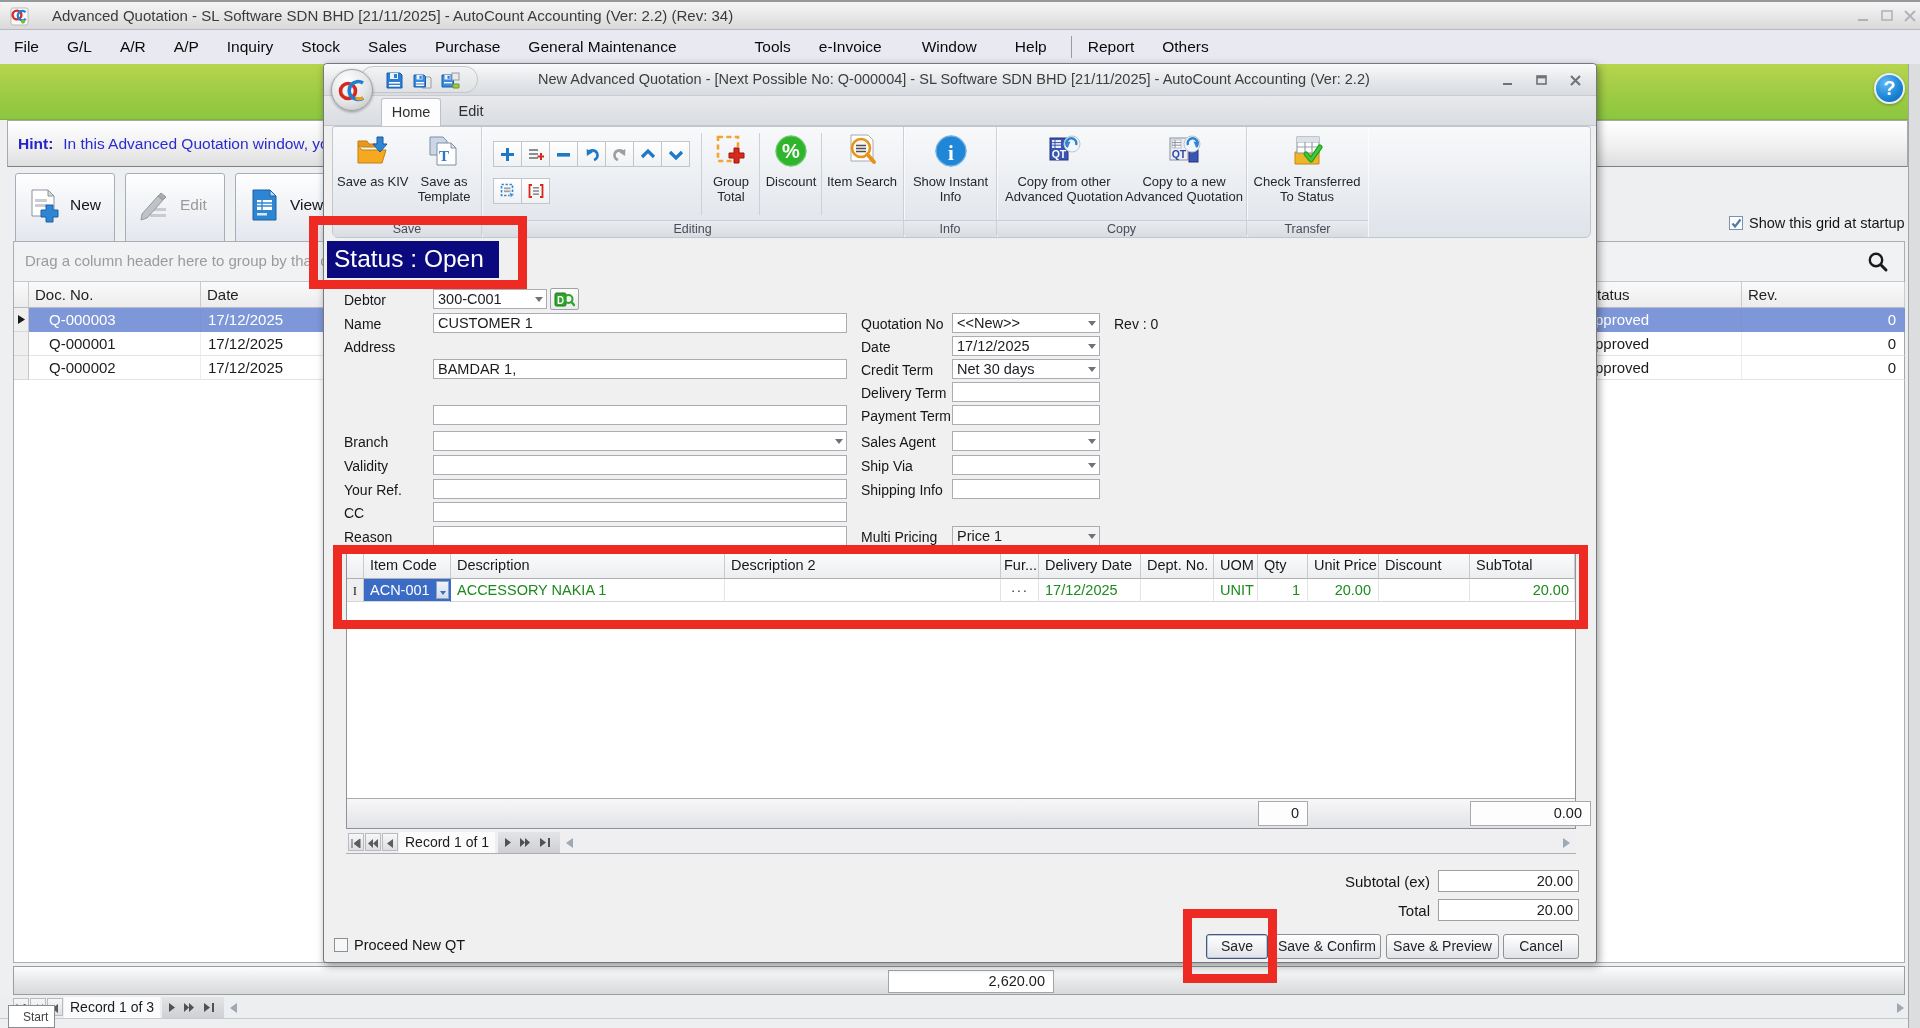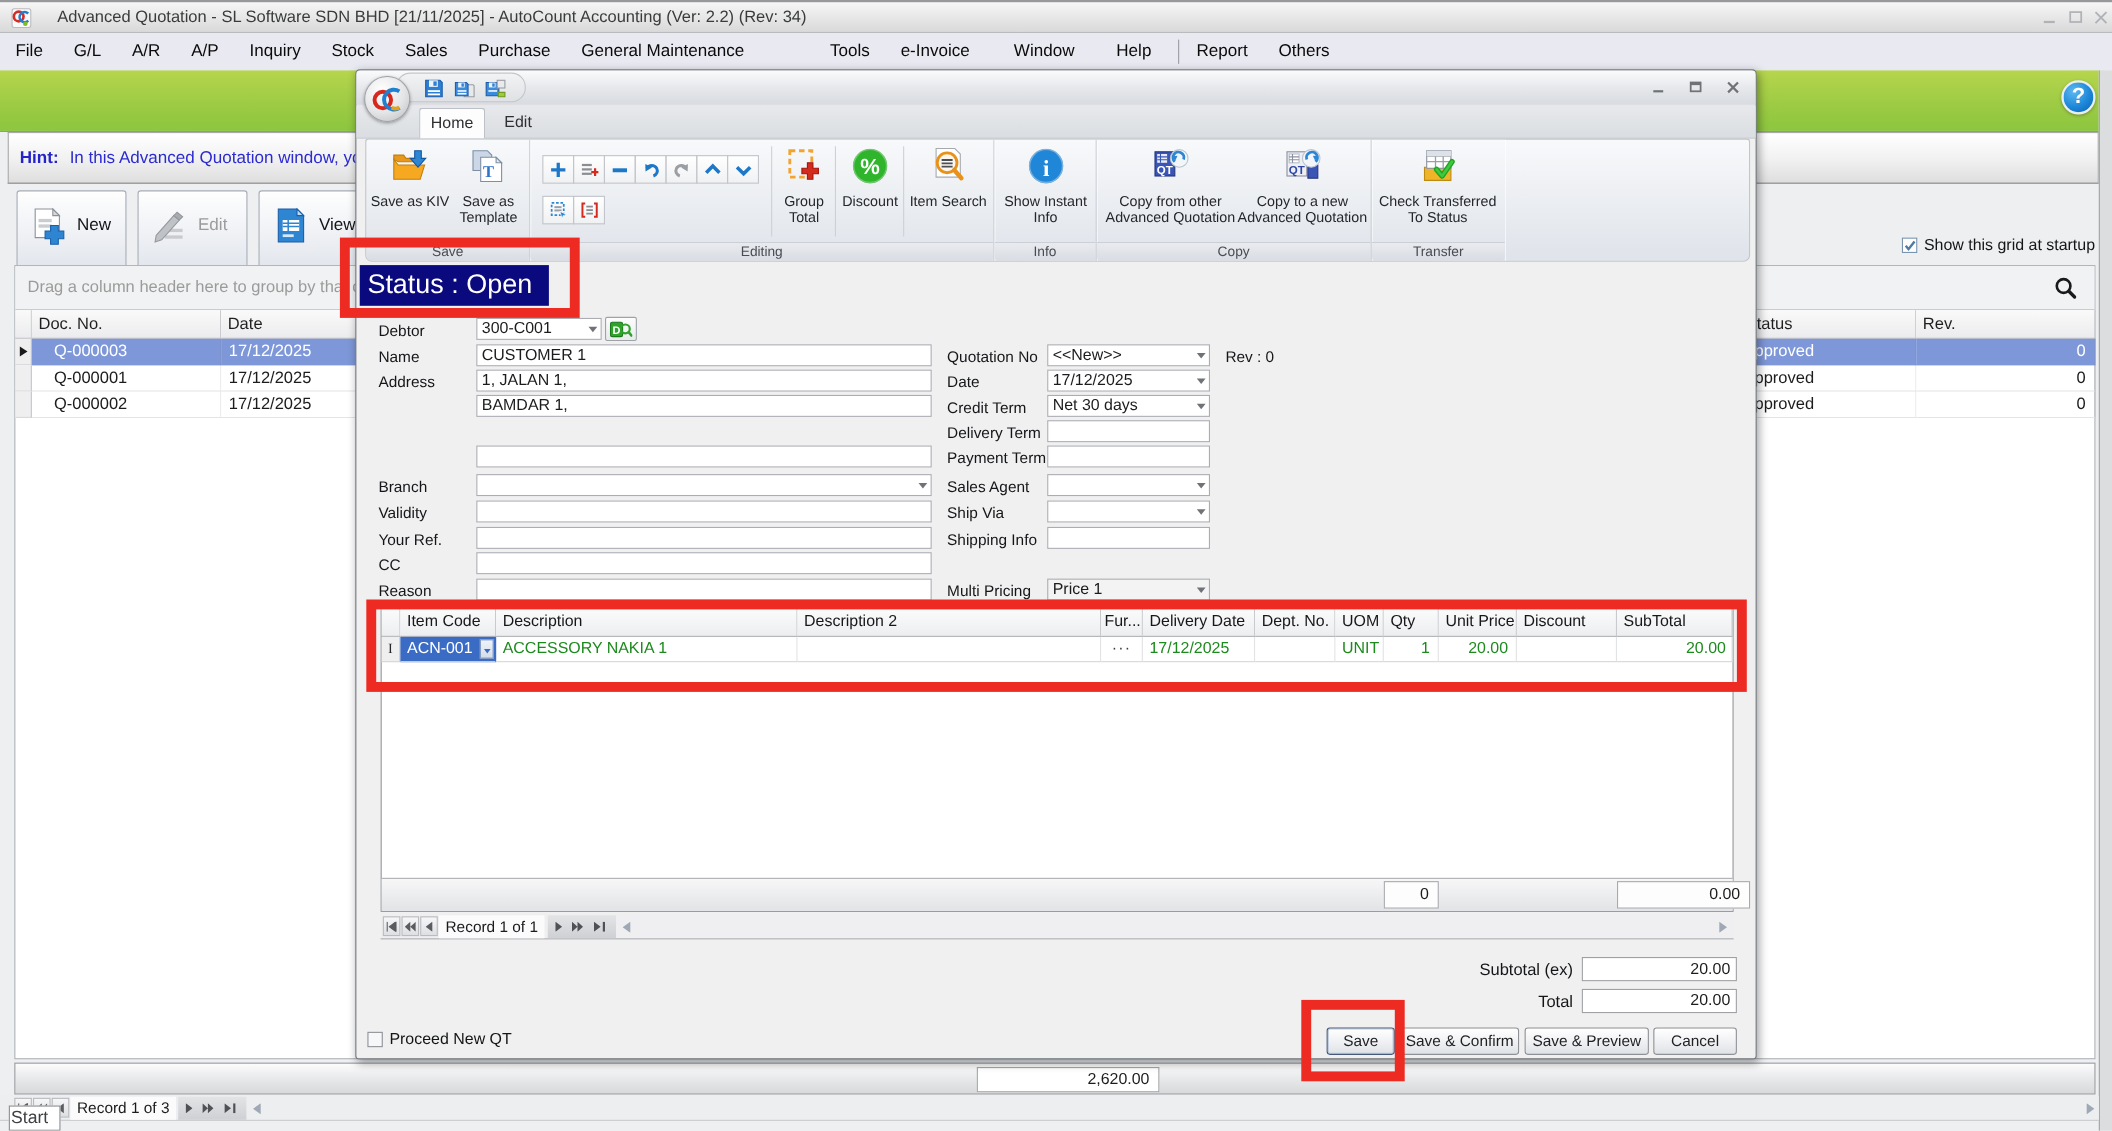--- a/index.html
+++ b/index.html
@@ -55,21 +55,21 @@
   .num { text-align:right; padding-right:8px; padding-left:0; }
 
   
   .mainfooter { left:13px; top:966px; width:1892px; height:29px; background:linear-gradient(#FCFCFC,#E6E7E9 55%,#D8D9DB); border:1px solid #9B9DA1; }
   .mfcell { position:absolute; left:874px; top:3px; width:166px; height:23px; background:#fff; border:1px solid #A3A5A9; font-size:14.5px; line-height:21px; text-align:right; padding-right:8px; }
   .mainnav { left:0px; top:996px; width:1908px; height:23px; background:#EDEEF0; border-bottom:1px solid #C9CACD; }
   .navsq { position:absolute; top:2px; width:16px; height:18px; background:linear-gradient(#F7F7F8,#DEDFE2); border:1px solid #B9BBBE; text-align:center; }
   .navsq svg { margin-top:4px; }
   .navlabel { position:absolute; top:1px; height:21px; background:#FBFBFC; font-size:14px; line-height:20px; padding:0 6px; color:#1A1B1D; }
   .navarrows { position:absolute; top:1px; height:21px; background:linear-gradient(#E3E4E6,#CFD0D3); display:flex; align-items:center; padding:0 6px; gap:9px; }
-  .startbox { left:8px; top:1005px; width:47px; height:23px; background:#FFFFFF; border:1px solid #8A8C90; font-size:16px; color:#3F4043; padding-left:1px; line-height:22px; z-index:6; }
+  .startbox { left:8px; top:1005px; width:47px; height:23px; background:#FFFFFF; border:1px solid #8A8C90; font-size:12px; color:#3F4043; padding-left:14px; line-height:22px; z-index:6; }
 
   
   .dialog { left:323px; top:63px; width:1274px; height:900px; background:#F0F0F0; border:1px solid #73797F;
     border-radius:4px 4px 3px 3px; box-shadow:2px 3px 9px rgba(0,0,0,.38); z-index:10; }
   .dtitle { position:absolute; left:0; top:0; width:100%; height:32px; border-radius:4px 4px 0 0;
     background:linear-gradient(#FAFBFC,#E7E9EC 48%,#D8DBE0); border-bottom:1px solid #C9CCD1; }
   .dtitle .txt { position:absolute; left:214px; top:0; line-height:31px; font-size:14.5px; color:#3D3E40; white-space:nowrap; }
   .dctl { position:absolute; top:9px; width:15px; height:13px; }
   .qat { position:absolute; left:36px; top:2px; width:118px; height:27px; background:linear-gradient(#F2F3F4,#DFE1E4); border:1px solid #C4C6C9; border-radius:13px; }
   .qat .fd { position:absolute; top:4px; width:19px; height:19px; }
@@ -316,20 +316,21 @@
       </svg>
       <svg class="fd" style="left:80px" viewBox="0 0 19 19">
         <path d="M1 4 h10 l1.5 1.5 v10.5 h-11.5 z" fill="#3A8BDB" stroke="#1C5CA8"></path>
         <rect x="3.5" y="4" width="6" height="4.5" fill="#EAF2FB"></rect>
           <rect x="6.5" y="4.8" width="2.2" height="3" fill="#2D7FD3"></rect>
         <rect x="3" y="11" width="8" height="1.4" fill="#fff"></rect>
         <rect x="11" y="2" width="7" height="7" fill="#E9EAEC" stroke="#9A9DA1"></rect>
         <path d="M12 13 h6 v4 h-6 z" fill="#9CCB3B" stroke="#6E9A22"></path>
       </svg>
     </div>
+    <span class="txt">New Advanced Quotation - [Next Possible No: Q-000004] - SL Software SDN BHD [21/11/2025] - AutoCount Accounting (Ver: 2.2)</span>
     <span class="dctl" style="left:1176px"><svg width="15" height="13">
           <rect x="3" y="9" width="9" height="2" fill="#6F7276"></rect>
         </svg></span>
     <span class="dctl" style="left:1210px"><svg width="15" height="13">
           <rect x="3" y="2" width="9" height="8" fill="none" stroke="#6F7276" stroke-width="1.6"></rect>
           <rect x="3" y="2" width="9" height="2.4" fill="#6F7276"></rect>
         </svg></span>
     <span class="dctl" style="left:1244px"><svg width="15" height="13">
           <path d="M3 2 L12 11 M12 2 L3 11" stroke="#6F7276" stroke-width="2"></path>
         </svg></span>
@@ -532,21 +533,20 @@
       <text x="6.5" y="12.5" font-size="10" font-weight="bold" fill="#fff" text-anchor="middle" font-family="Liberation Sans, sans-serif">D</text>
       <circle cx="14.5" cy="8" r="4" fill="none" stroke="#2FA32B" stroke-width="2"></circle>
       <path d="M17.5 11 L20 14" stroke="#2FA32B" stroke-width="2.4" stroke-linecap="round"></path>
     </svg>
   </span>
 
   <span class="flabel" style="left:20px;top:252px">Name</span>
   <span class="fin" style="left:109px;top:249px;width:414px">CUSTOMER 1</span>
 
   <span class="flabel" style="left:20px;top:275px">Address</span>
-  <span class="fin" style="left:109px;top:272px;width:414px">1, JALAN 1,</span>
   <span class="fin" style="left:109px;top:295px;width:414px">BAMDAR 1,</span>
   <span class="fin" style="left:109px;top:341px;width:414px"></span>
 
   <span class="flabel" style="left:20px;top:370px">Branch</span>
   <span class="fin" style="left:109px;top:367px;width:414px"><span></span><i class="combo-arrow"></i></span>
 
   <span class="flabel" style="left:20px;top:394px">Validity</span>
   <span class="fin" style="left:109px;top:391px;width:414px"></span>
 
   <span class="flabel" style="left:20px;top:418px">Your Ref.</span>

